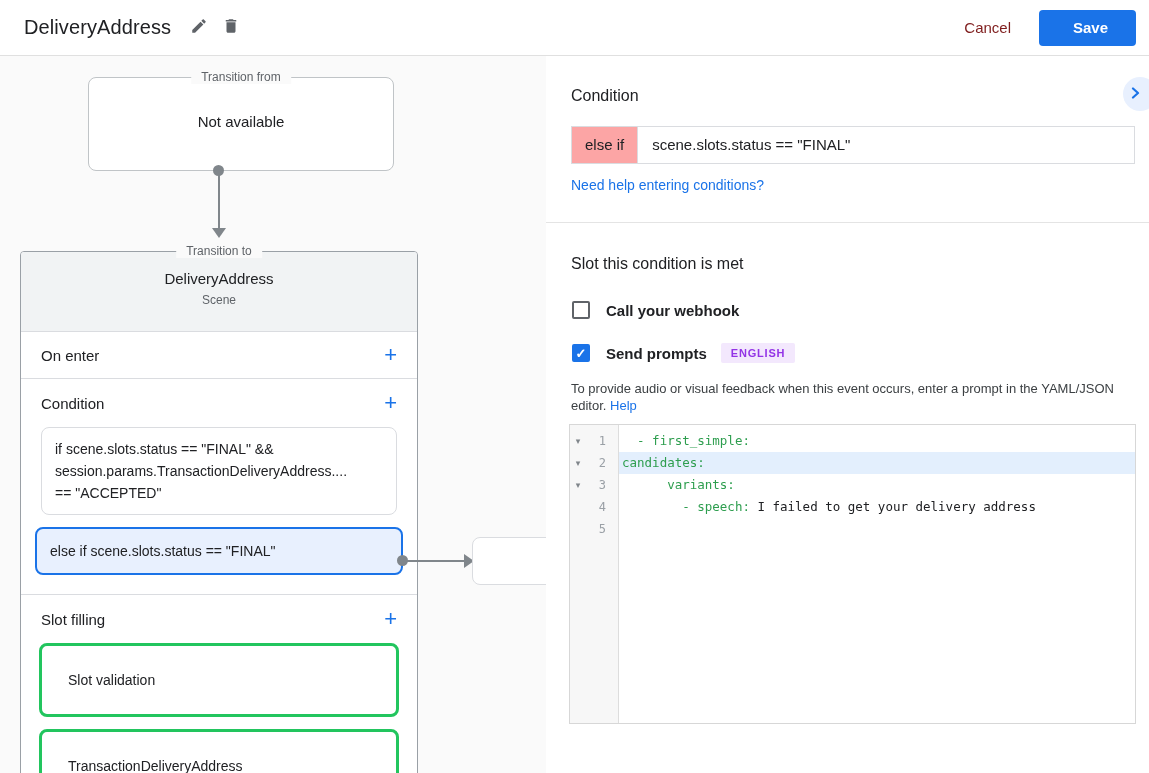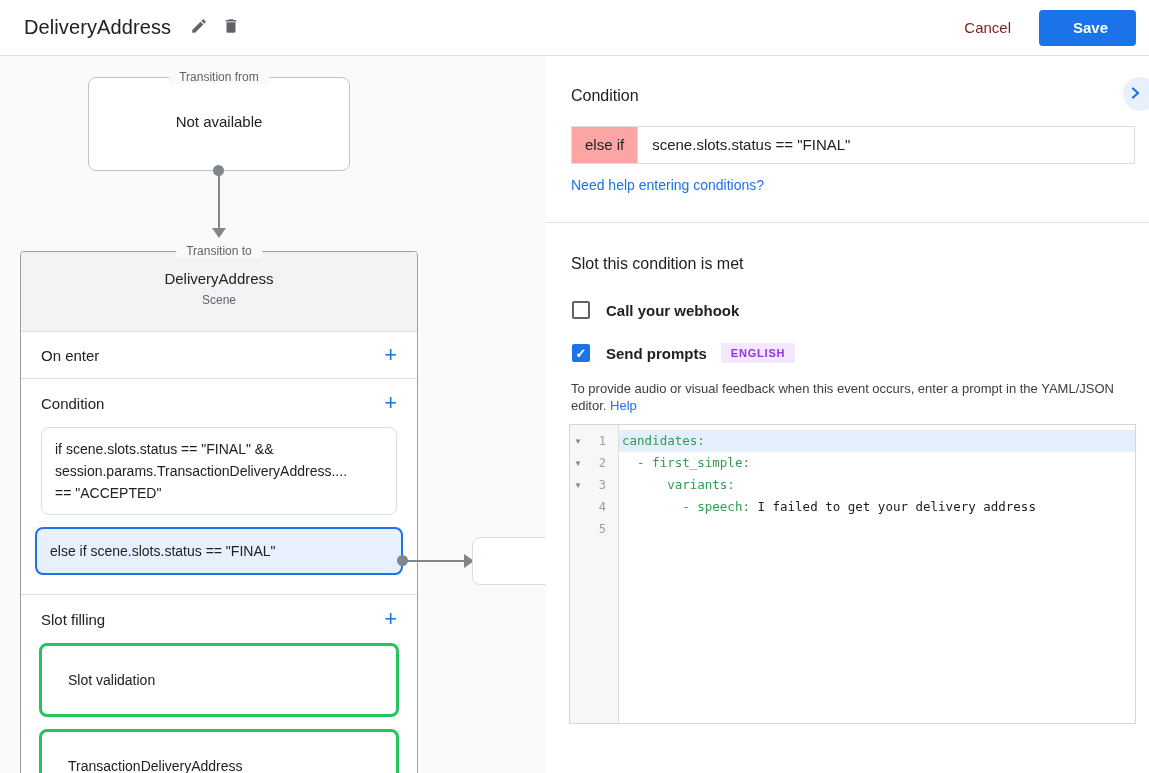--- a/index.html
+++ b/index.html
@@ -18,21 +18,21 @@
   .cancel-btn { border:none; background:transparent; color:#7f1d1d; font-size:15px;
     font-weight:400; cursor:pointer; margin-right:28px; font-family:inherit; }
   .save-btn { width:97px; height:36px; background:#1a73e8; color:#fff; border:none;
     border-radius:4px; font-size:15px; font-weight:700; cursor:pointer; font-family:inherit;padding-left:6px; }
 
   .main { display:flex; height:717px; }
 
   
   .canvas { position:relative; width:546px; height:717px; background:#fafafa; overflow:hidden; flex:0 0 546px; }
 
-  .tf-box { position:absolute; left:88px; top:21px; width:262px; height:94px;
+  .tf-box { position:absolute; left:88px; top:21px; width:306px; height:94px;
     background:#fff; border:1px solid #c0c4c7; border-radius:8px;
     display:flex; align-items:center; justify-content:center; }
   .float-label { position:absolute; top:-8px; left:50%; transform:translateX(-50%);
     background:#fafafa; padding:0 10px; font-size:12px; color:#5f6368; white-space:nowrap; }
   .tf-content { font-size:15px; color:#202124; margin-top:-6px; }
 
   .conn-dot { position:absolute; width:11px; height:11px; border-radius:50%; background:#80868b; }
   .v-line { position:absolute; left:218px; top:114px; width:2px; height:60px; background:#80868b; }
   .v-head { position:absolute; left:212px; top:172px; width:0; height:0;
     border-left:7px solid transparent; border-right:7px solid transparent; border-top:10px solid #80868b; }
@@ -254,22 +254,22 @@
         <div class="gutter-row">
             <span class="fold"></span>
             <span class="lnum">4</span>
           </div>
         <div class="gutter-row">
             <span class="fold"></span>
             <span class="lnum">5</span>
           </div>
       </div>
       <div class="code-col">
+        <div class="code-row"><span class="yk">  - first_simple:</span><span class="yt"></span></div>
         <div class="code-row active"><span class="yk">candidates:</span><span class="yt"></span></div>
-        <div class="code-row"><span class="yk">  - first_simple:</span><span class="yt"></span></div>
         <div class="code-row"><span class="yk">      variants:</span><span class="yt"></span></div>
         <div class="code-row"><span class="yk">        - speech:</span><span class="yt"> I failed to get your delivery address</span></div>
         <div class="code-row"><span class="yk"></span><span class="yt"></span></div>
       </div>
     </div>
 
   </div>
 </div>
 
 </body></html>

